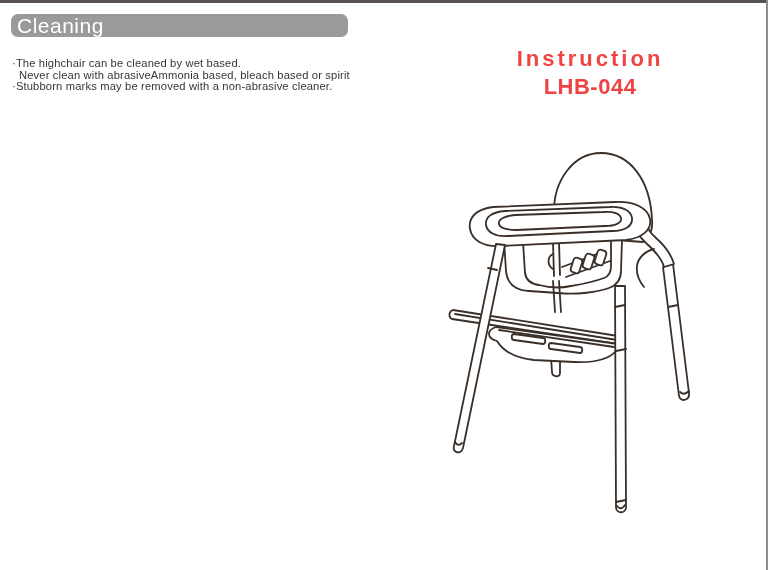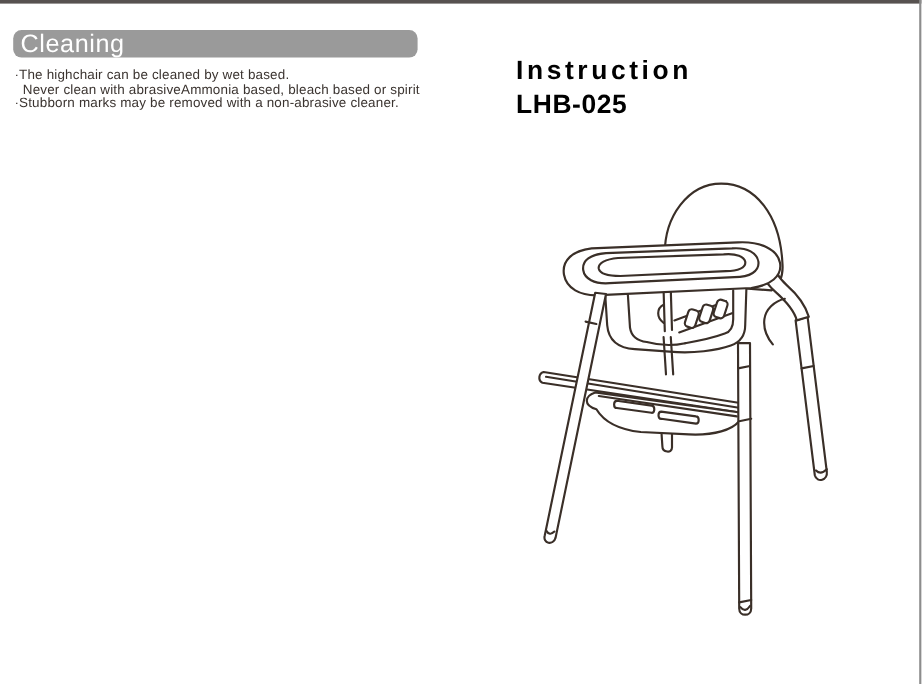--- a/index.html
+++ b/index.html
@@ -6,37 +6,37 @@
   body{
     width:768px;height:570px;position:relative;overflow:hidden;
     background:#ffffff;
     font-family:"Liberation Sans", sans-serif;
     color:#3b3430;
   }
   .top-border{position:absolute;left:0;top:0;width:768px;height:2.5px;background:#575250;}
   .right-border{position:absolute;right:0;top:0;width:2px;height:570px;background:#8d8d8d;}
 
   .header-bar{
-    position:absolute;left:11px;top:25px;width:337px;height:23px;
+    position:absolute;left:11px;top:14px;width:337px;height:23px;
     background:#9a9a9a;border-radius:7px;
     color:#ffffff;font-size:21px;line-height:23px;
     padding-left:6px;box-sizing:border-box;
     letter-spacing:0.5px;
   }
   .bullets{
     position:absolute;left:12px;top:58px;width:410px;
     font-size:11.2px;line-height:11.7px;letter-spacing:0.15px;
     color:#3b3430;
   }
   .bullets .line{white-space:nowrap;}
   .bullets .indent{padding-left:7px;}
 
   .title-block{
     position:absolute;left:430px;top:46px;width:320px;
-    text-align:left;color:#000000;
+    text-align:center;color:#ef4444;
   }
   .product-title{
     font-size:22px;font-weight:bold;letter-spacing:3px;line-height:25px;
   }
   .product-model{
     font-size:22px;font-weight:bold;letter-spacing:0.5px;line-height:25px;margin-top:3px;
   }
 
   .chair-svg{position:absolute;left:428px;top:138px;}
   .chair-svg path, .chair-svg rect{
@@ -56,21 +56,21 @@
 </div>
 
 <div class="bullets">
   <div class="line">·The highchair can be cleaned by wet based.</div>
   <div class="line indent">Never clean with abrasiveAmmonia based, bleach based or spirit</div>
   <div class="line">·Stubborn marks may be removed with a non-abrasive cleaner.</div>
 </div>
 
 <div class="title-block">
   <div class="product-title">Instruction</div>
-  <div class="product-model">LHB-025</div>
+  <div class="product-model">LHB-044</div>
 </div>
 
 <svg class="chair-svg" width="340" height="430" viewBox="428 138 340 430" xmlns="http://www.w3.org/2000/svg">
 
   <g>
     <path class="f" d="M 663,267 L 673,264 L 689,393 C 690,400 681,403 679,396 Z"></path>
     <path d="M 668,307 L 678,305"></path>
     <path d="M 680,392 Q 684,396 689,391"></path>
   </g>
 

